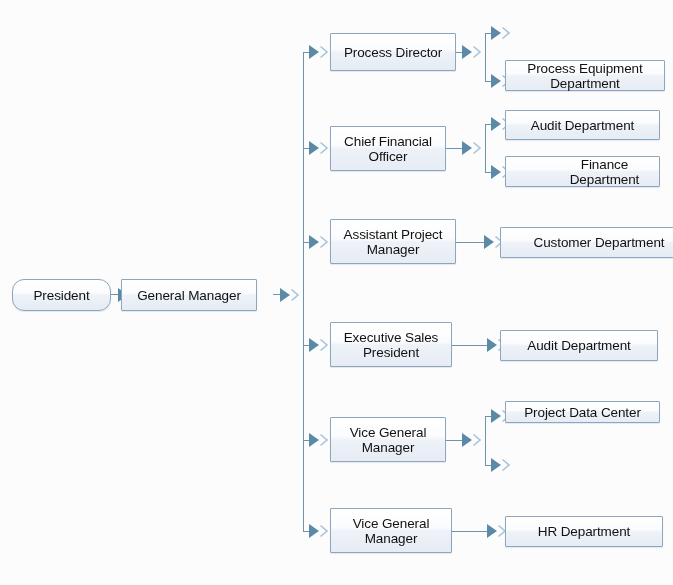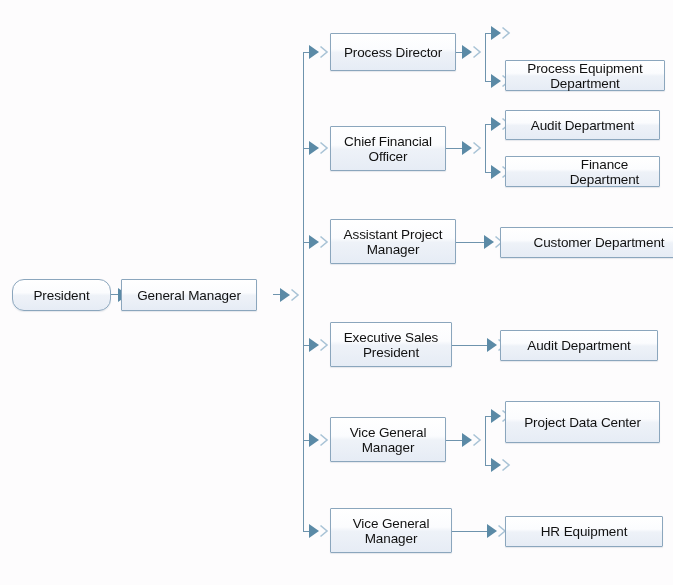--- a/index.html
+++ b/index.html
@@ -252,22 +252,22 @@
   </div>
 
   <div class="node" style="left:500px; top:227px; width:186px; height:31px;padding-left:16px;">
     <span>Customer Department</span>
   </div>
 
   <div class="node" style="left:500px; top:330px; width:158px; height:31px;">
     <span>Audit Department</span>
   </div>
 
-  <div class="node" style="left:505px; top:401px; width:155px; height:42px;text-align:center;">
+  <div class="node" style="left:505px; top:401px; width:155px; height:22px;text-align:center;">
     <span>Project Data Center</span>
   </div>
 
 
   <div class="node" style="left:505px; top:516px; width:158px; height:31px;">
-    <span>HR Equipment</span>
+    <span>HR Department</span>
   </div>
 
 </div>
 
 </body></html>

